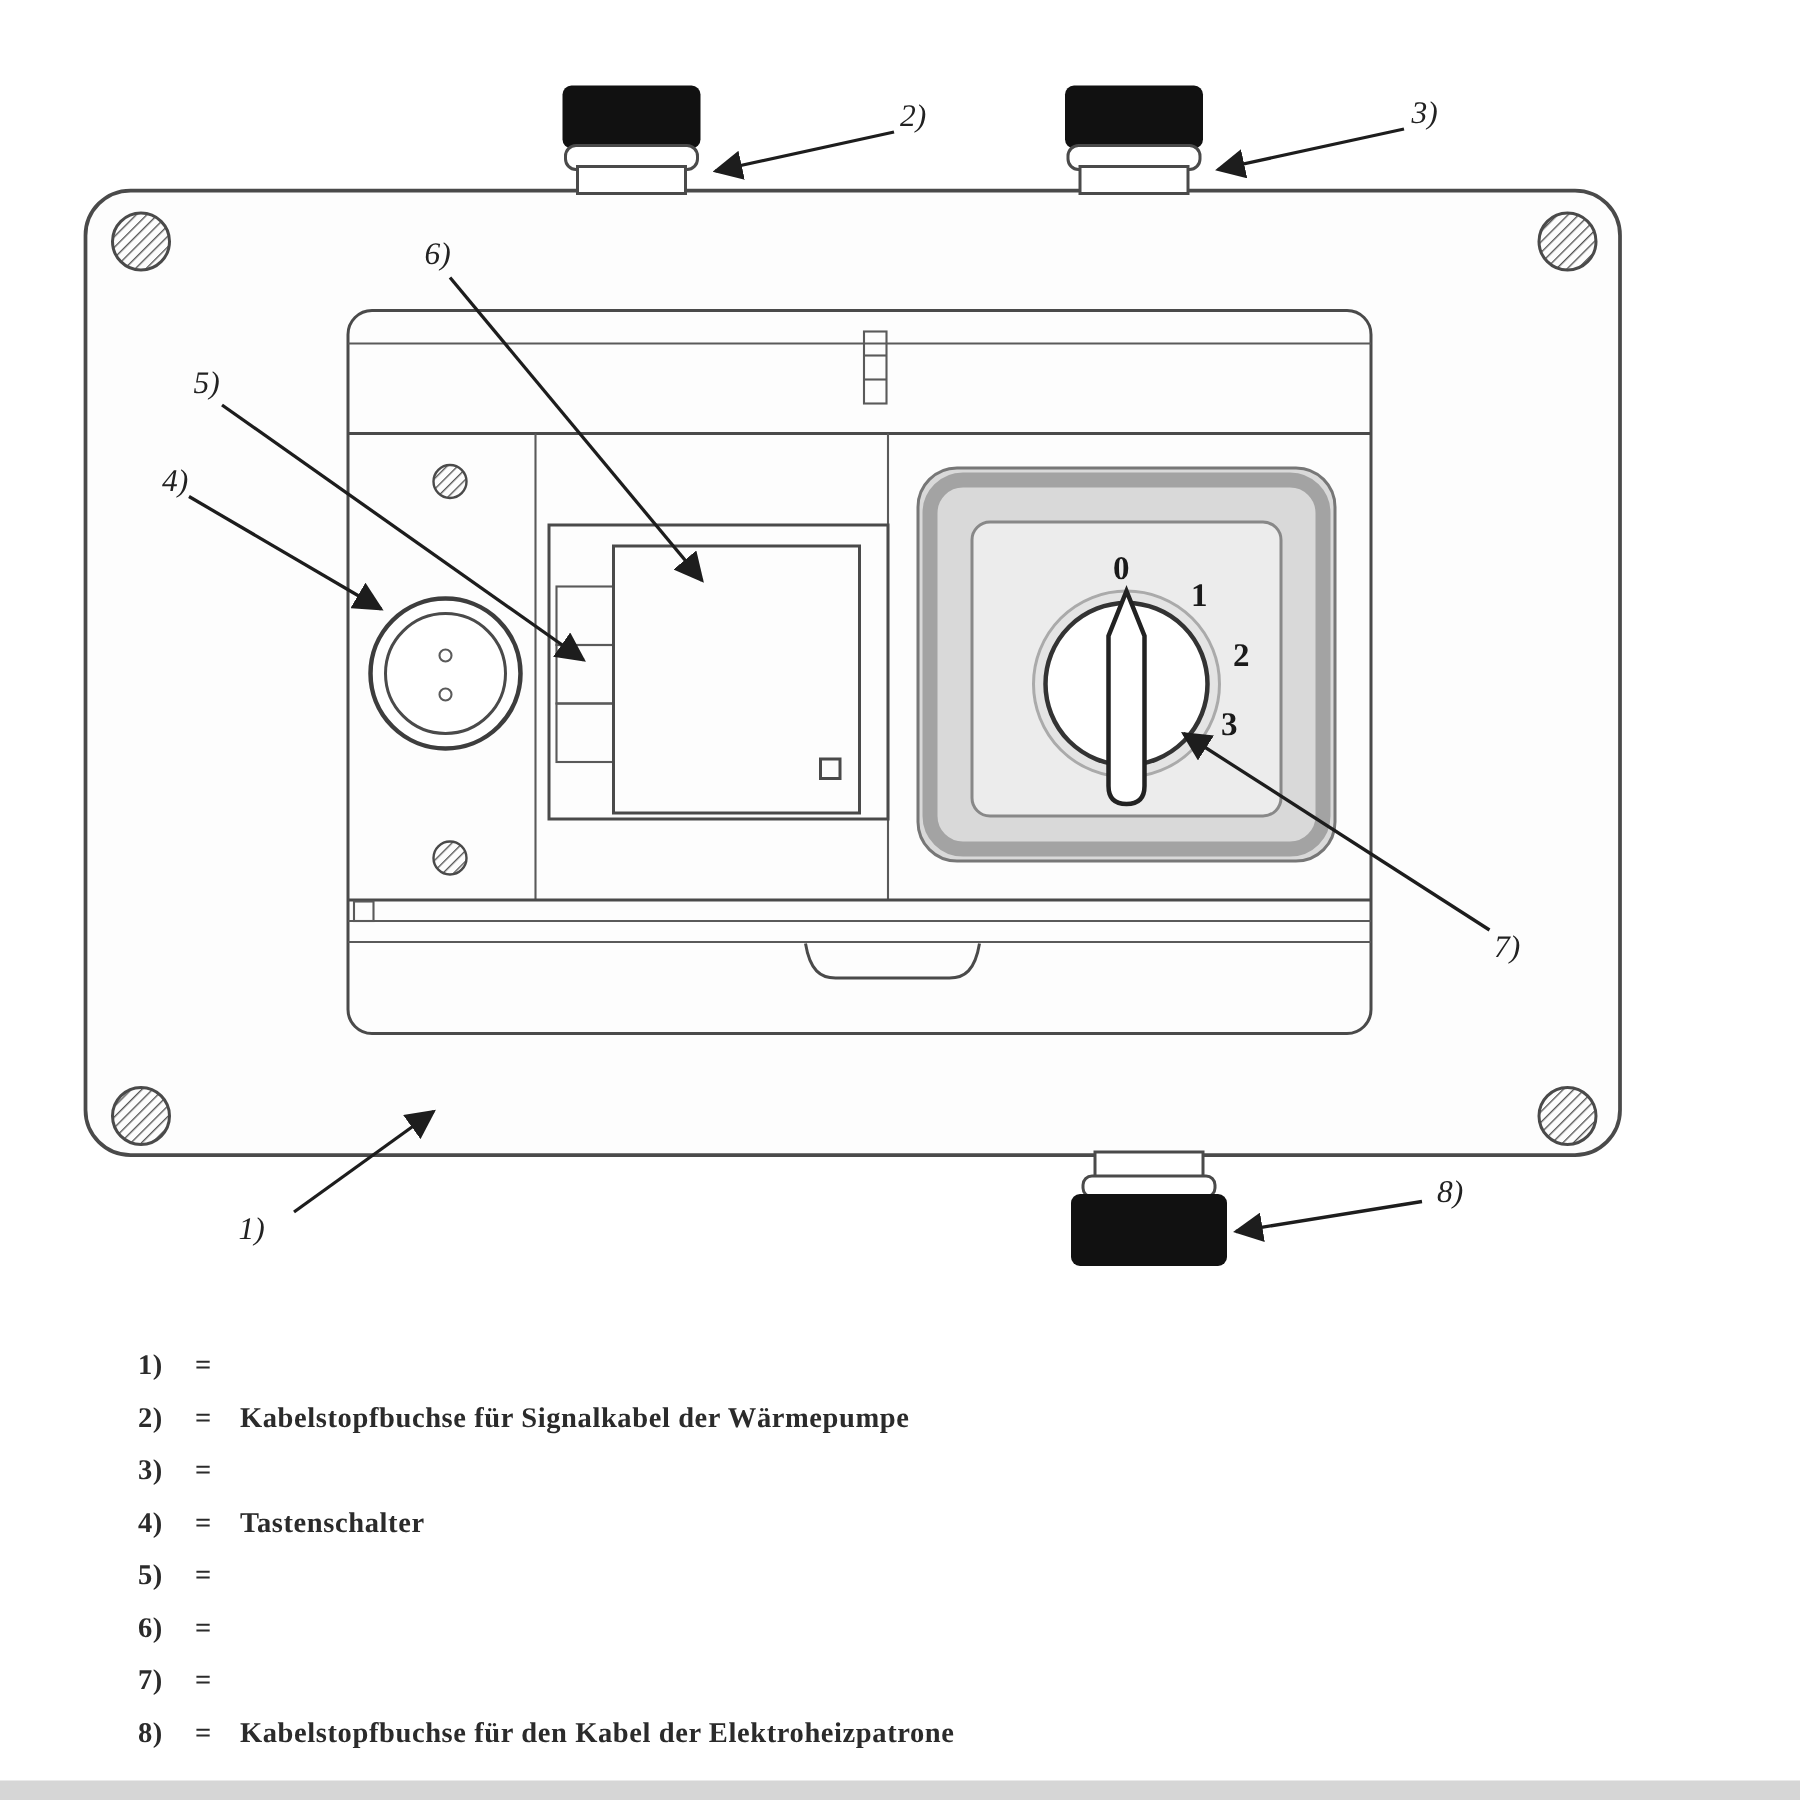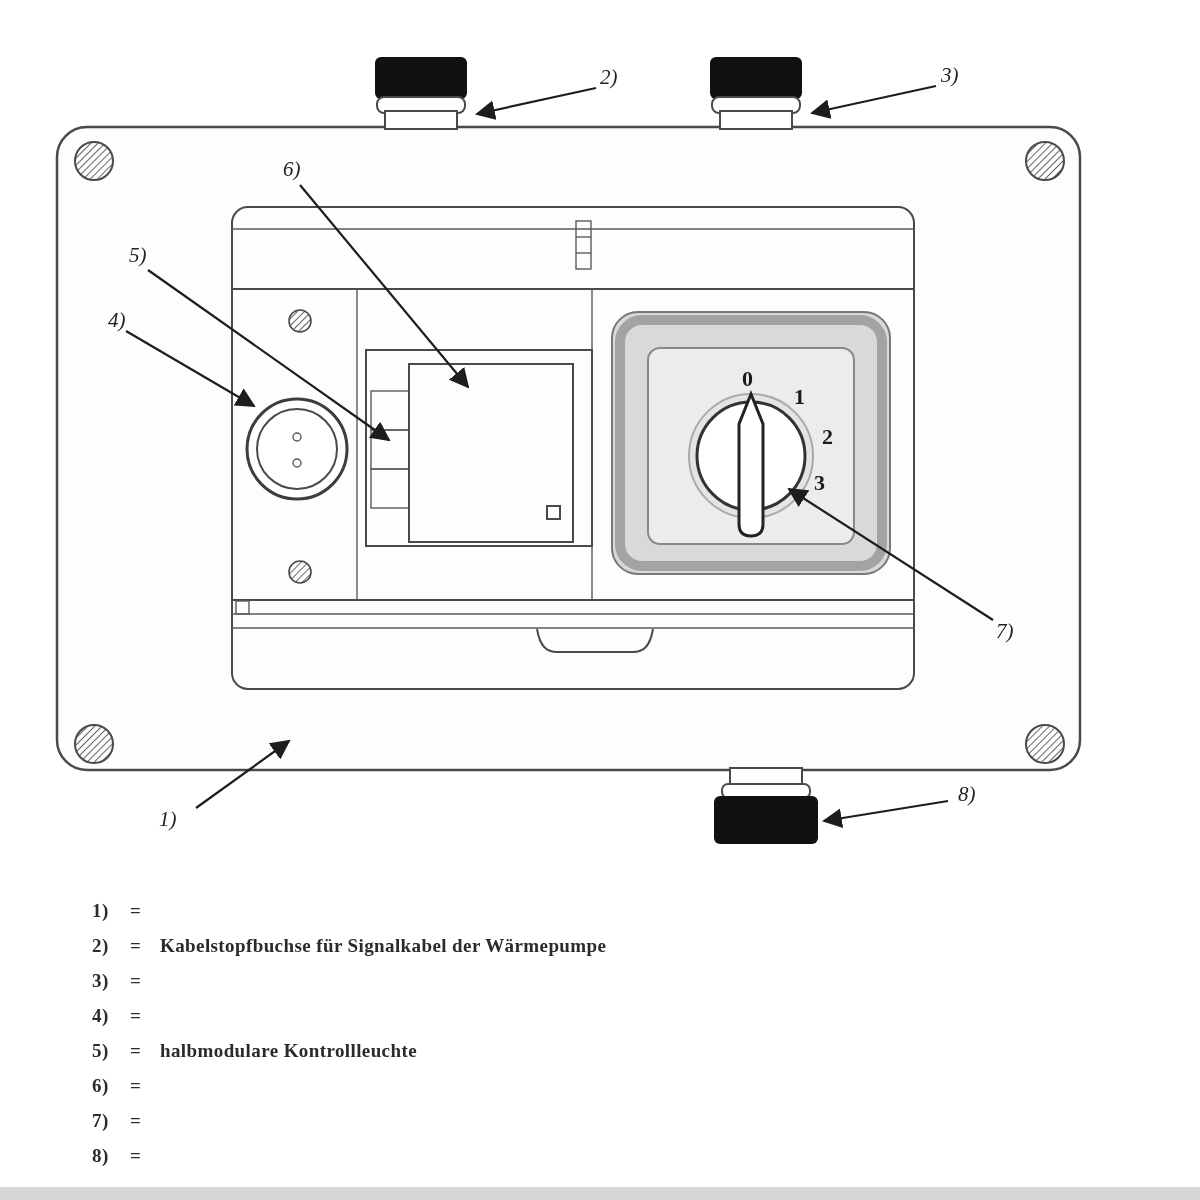--- a/index.html
+++ b/index.html
@@ -148,33 +148,34 @@
     <span class="legend-sep">=</span>
     <span class="legend-label">Kabelstopfbuchse für Signalkabel der Wärmepumpe</span>
   </div>
   <div class="legend-row">
     <span class="legend-num">3)</span>
     <span class="legend-sep">=</span>
   </div>
   <div class="legend-row">
     <span class="legend-num">4)</span>
     <span class="legend-sep">=</span>
+    <span class="legend-label">Tastenschalter</span>
   </div>
   <div class="legend-row">
     <span class="legend-num">5)</span>
     <span class="legend-sep">=</span>
-    <span class="legend-label">halbmodulare Kontrollleuchte</span>
   </div>
   <div class="legend-row">
     <span class="legend-num">6)</span>
     <span class="legend-sep">=</span>
   </div>
   <div class="legend-row">
     <span class="legend-num">7)</span>
     <span class="legend-sep">=</span>
   </div>
   <div class="legend-row">
     <span class="legend-num">8)</span>
     <span class="legend-sep">=</span>
+    <span class="legend-label">Kabelstopfbuchse für den Kabel der Elektroheizpatrone</span>
   </div>
 </div>
 
 <div class="scan-edge"></div>
 
 </body></html>

